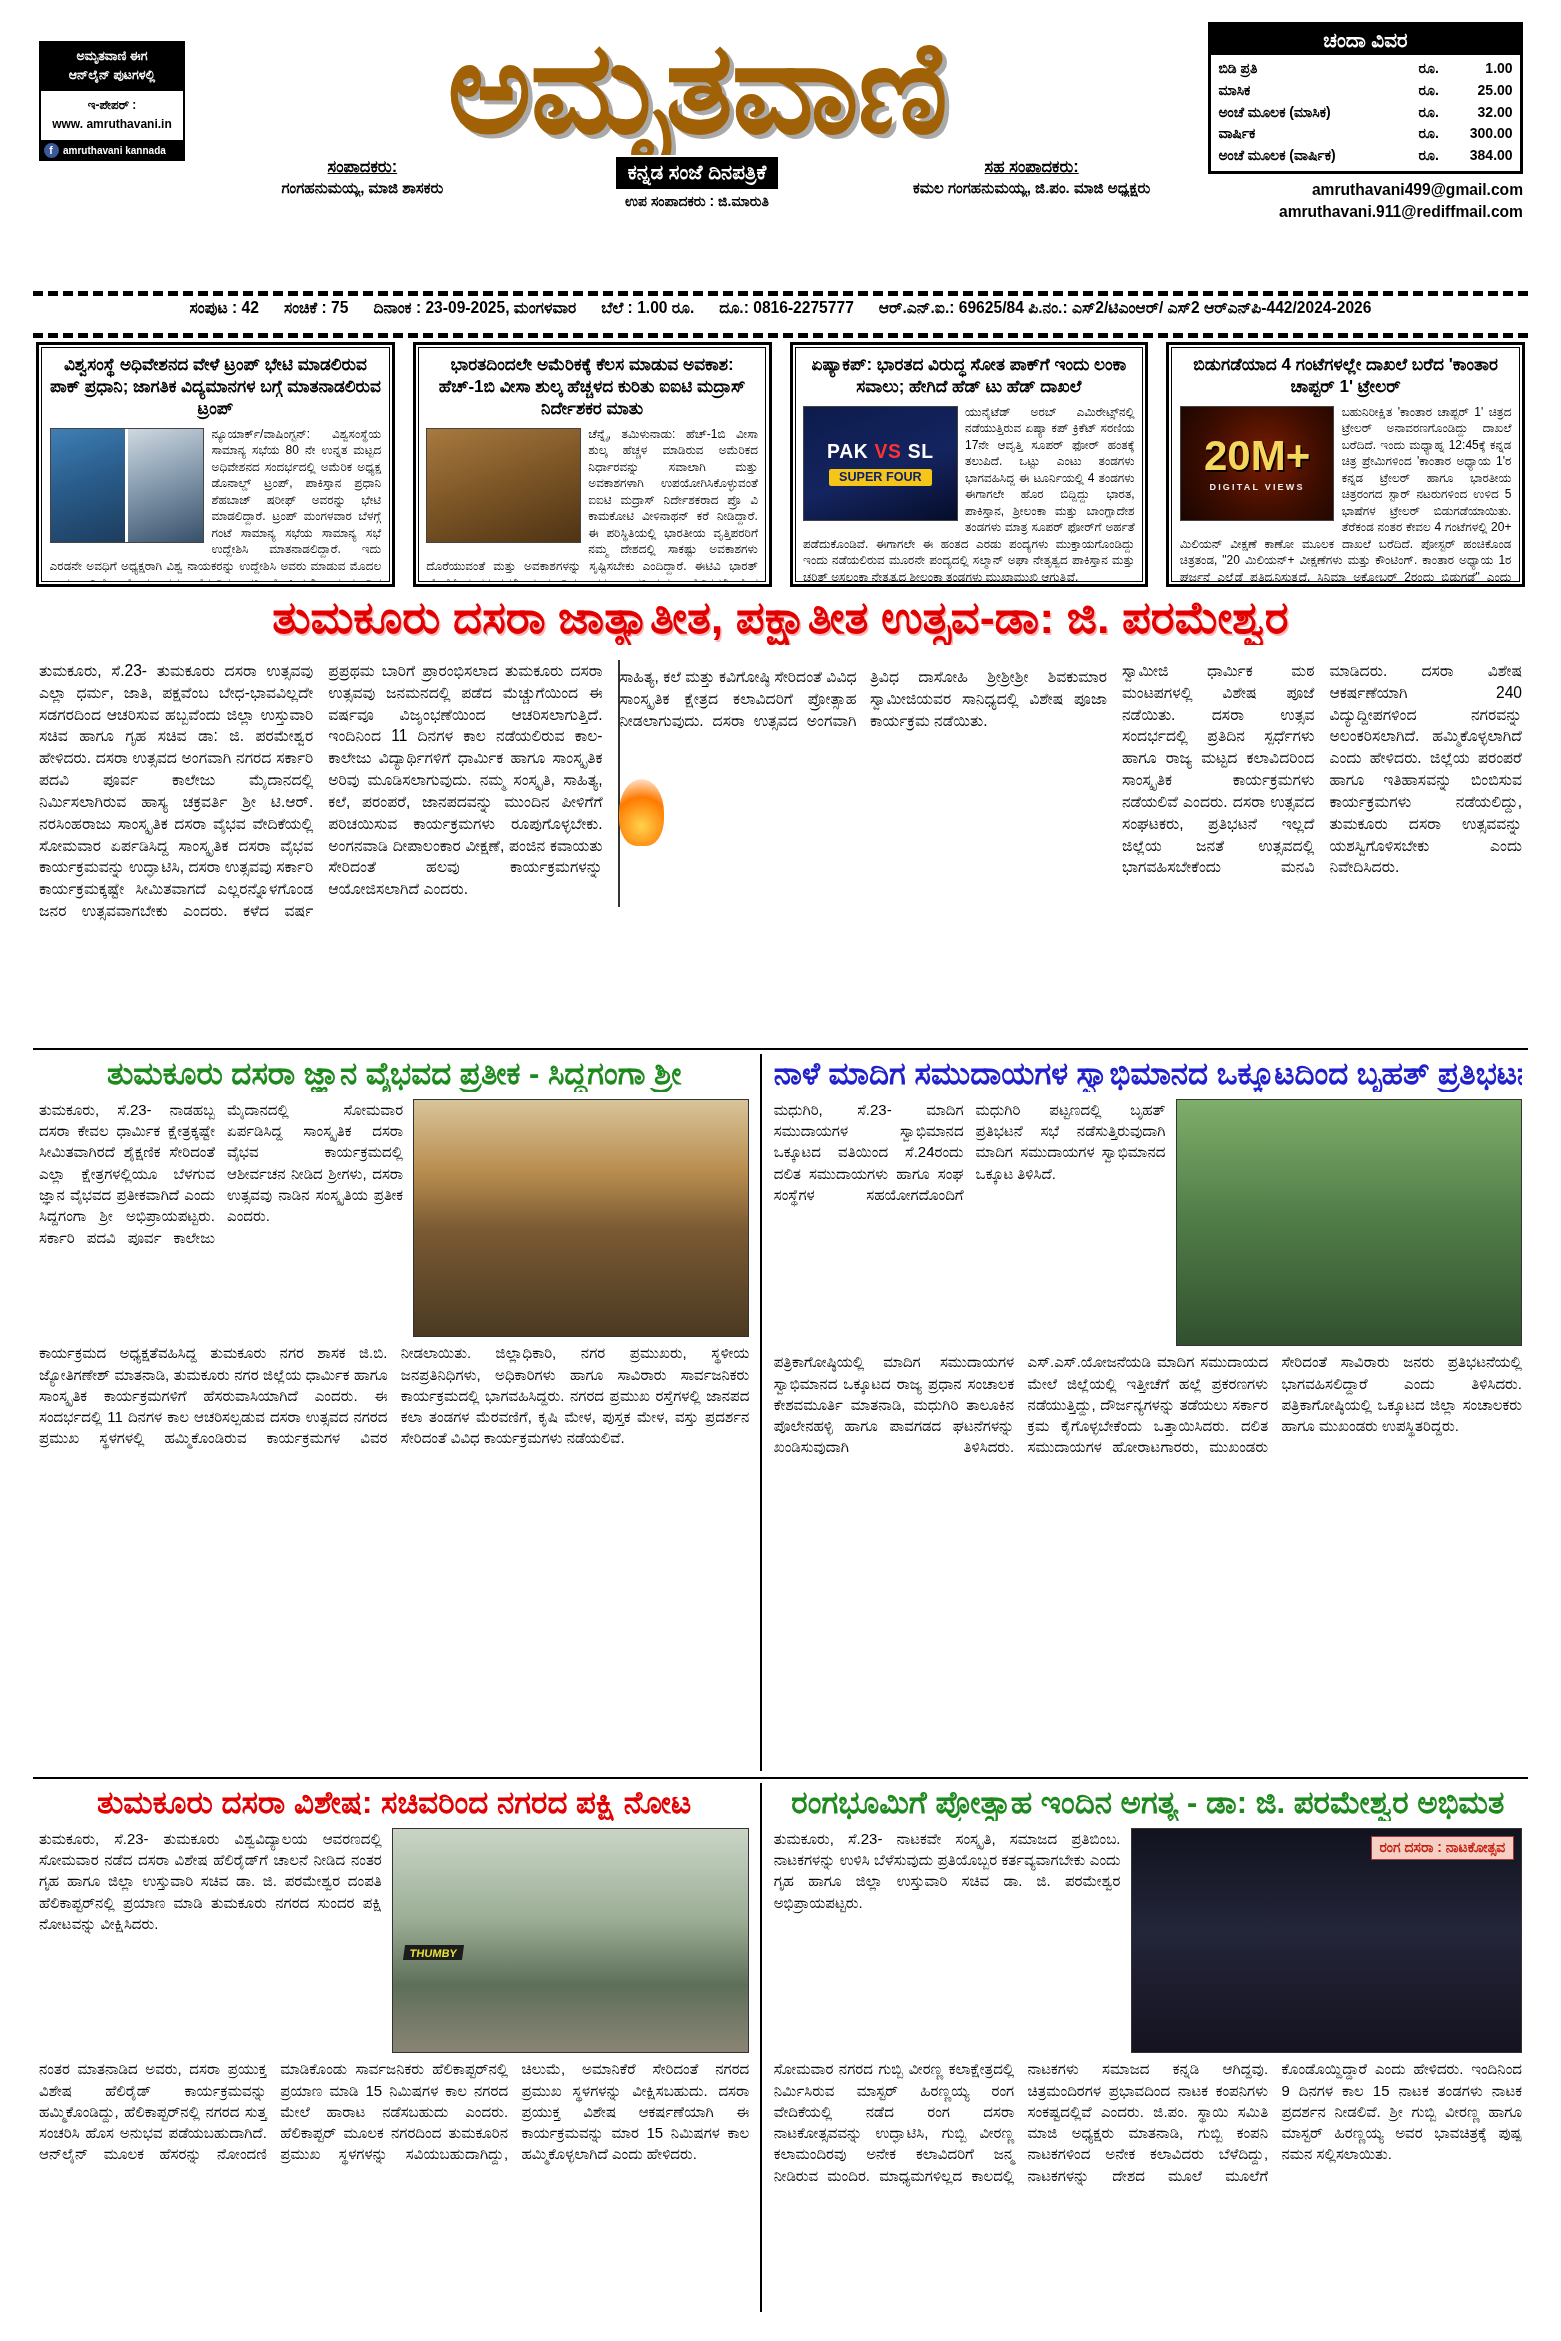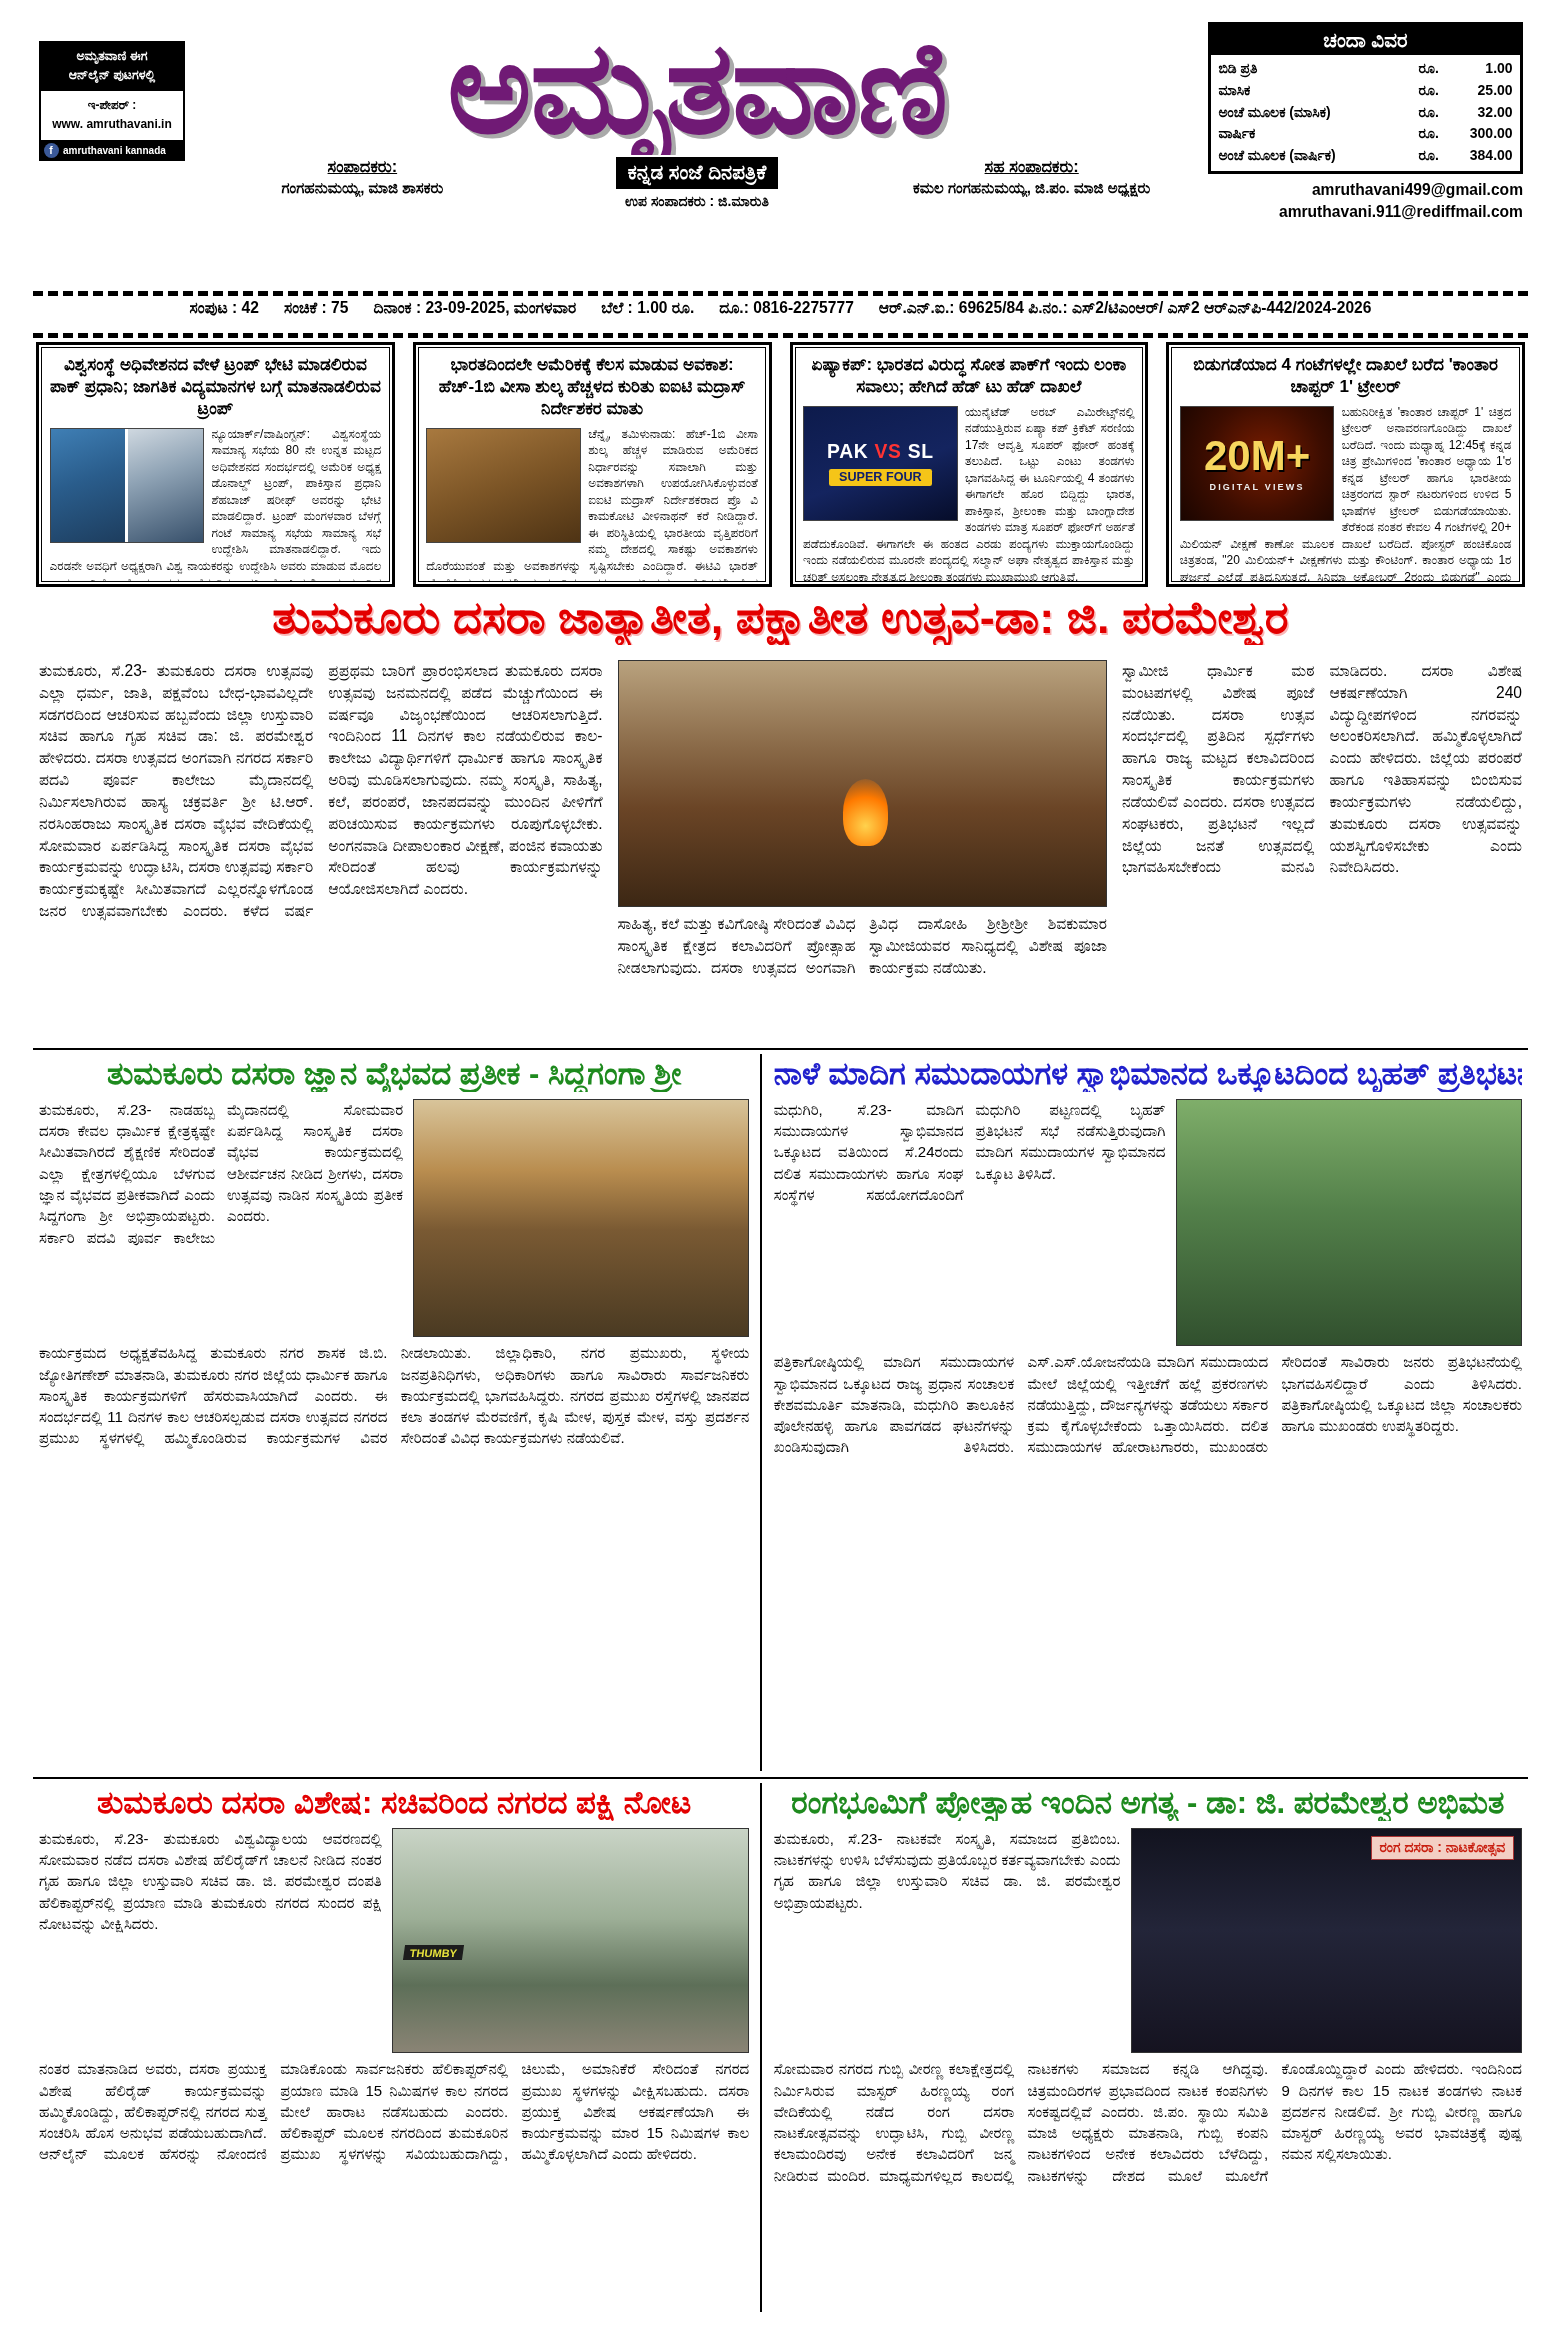--- a/index.html
+++ b/index.html
@@ -12,21 +12,21 @@
       text-align:center;padding:6px 3px;line-height:1.5;}
   .online-box .ob-white{border:2.2px solid #000;border-top:none;border-bottom:none;
       text-align:center;font-weight:bold;font-size:12px;padding:5.2px 1.5px;line-height:1.6;}
   .online-box .ob-fb{background:#000;color:#fff;display:flex;align-items:center;gap:4.5px;
       padding:3px 4.5px;font-weight:bold;font-size:10px;}
   .fb-circle{width:15px;height:15px;border-radius:50%;background:#3b5998;color:#fff;
       display:flex;align-items:center;justify-content:center;font-weight:bold;font-size:10.4px;flex:0 0 auto;}
 
   .center-head{position:absolute;left:195px;top:21px;width:1004px;text-align:center;}
   .tagline{font-size:21.6px;font-weight:bold;white-space:nowrap;overflow:hidden;}
-  .masthead-title{font-size:128px;font-weight:bold;color:#701a75;line-height:1.05;
+  .masthead-title{font-size:128px;font-weight:bold;color:#a16207;line-height:1.05;
       white-space:nowrap;overflow:hidden;text-shadow:4.5px 3.7px 0 #a9a9a9;letter-spacing:-1.5px;}
   .mast-row{display:flex;justify-content:space-between;align-items:flex-start;margin-top:1.5px;}
   .mast-col{flex:1;text-align:center;}
   .mast-label{font-size:16.4px;font-weight:bold;text-decoration:underline;}
   .mast-name{font-size:15px;font-weight:bold;margin-top:3px;white-space:nowrap;overflow:hidden;}
   .type-box{display:inline-block;background:#000;color:#fff;font-size:20px;font-weight:bold;
       padding:4.5px 12px;}
   .sub-editor{font-size:14px;font-weight:bold;margin-top:3.7px;}
 
   .subscription-box{position:absolute;left:1208px;top:22px;width:315px;}
@@ -67,21 +67,21 @@
   .big20{font-size:42px;line-height:1;text-shadow:1.5px 1.5px 0 #000;}
   .sub20{font-size:9px;color:#eee;letter-spacing:2.2px;margin-top:4.5px;}
 
   
   .main-headline{position:absolute;left:39px;right:39px;top:592px;text-align:center;
       font-size:45px;font-weight:bold;color:#e30000;white-space:nowrap;overflow:hidden;
       text-shadow:1.5px 1.5px 0 #f9b7b7;}
   .lead{position:absolute;left:39px;right:39px;top:660px;height:383px;display:flex;gap:15px;}
   .lead-col{font-size:15.6px;text-align:justify;line-height:1.4;overflow:hidden;}
   .lead-left{width:38%;column-count:2;column-gap:15px;}
-  .lead-center{width:33%;display:flex;flex-direction:column;}
+  .lead-center{width:33%;display:flex;flex-direction:row;}
   .lead-photo{height:245px;border:0.7px solid #333;
       background:linear-gradient(180deg,#b9a27e 0%,#8a6a48 35%,#6b4526 60%,#3c2714 100%);position:relative;}
   .lead-photo .flame{position:absolute;left:46%;top:48%;width:45px;height:67px;border-radius:50% 50% 40% 40%;
       background:radial-gradient(circle at 50% 70%,#ffd24d 0%,#ff7a00 55%,rgba(120,40,0,0) 100%);}
   .lead-center-text{flex:1;column-count:2;column-gap:13.4px;margin-top:6px;}
   .lead-right{flex:1;column-count:2;column-gap:15px;}
 
   
   .hrule{position:absolute;left:33px;right:33px;border-top:2.2px solid #000;}
   .sect{position:absolute;left:39px;right:39px;display:flex;}

